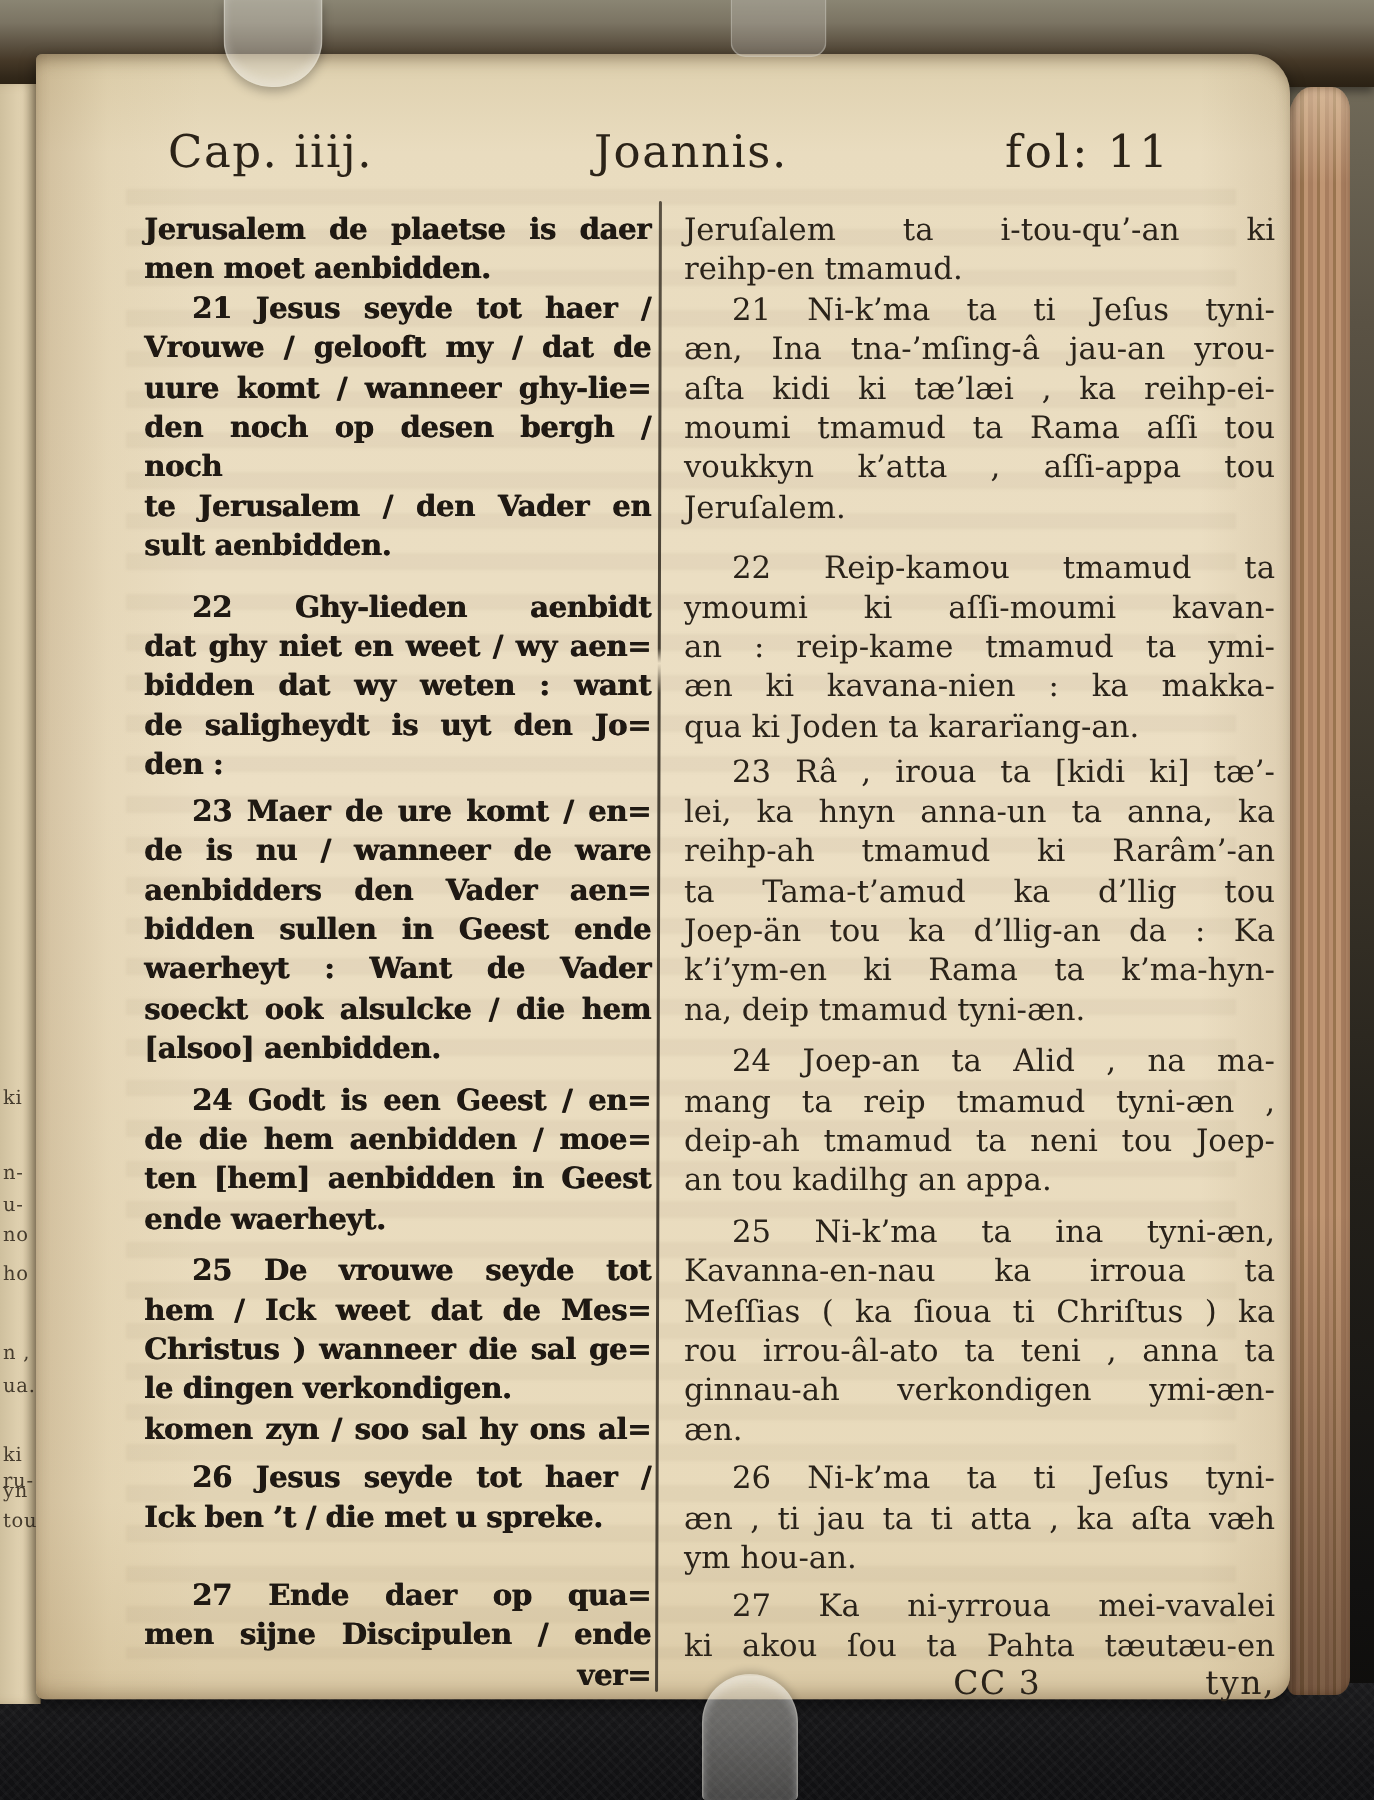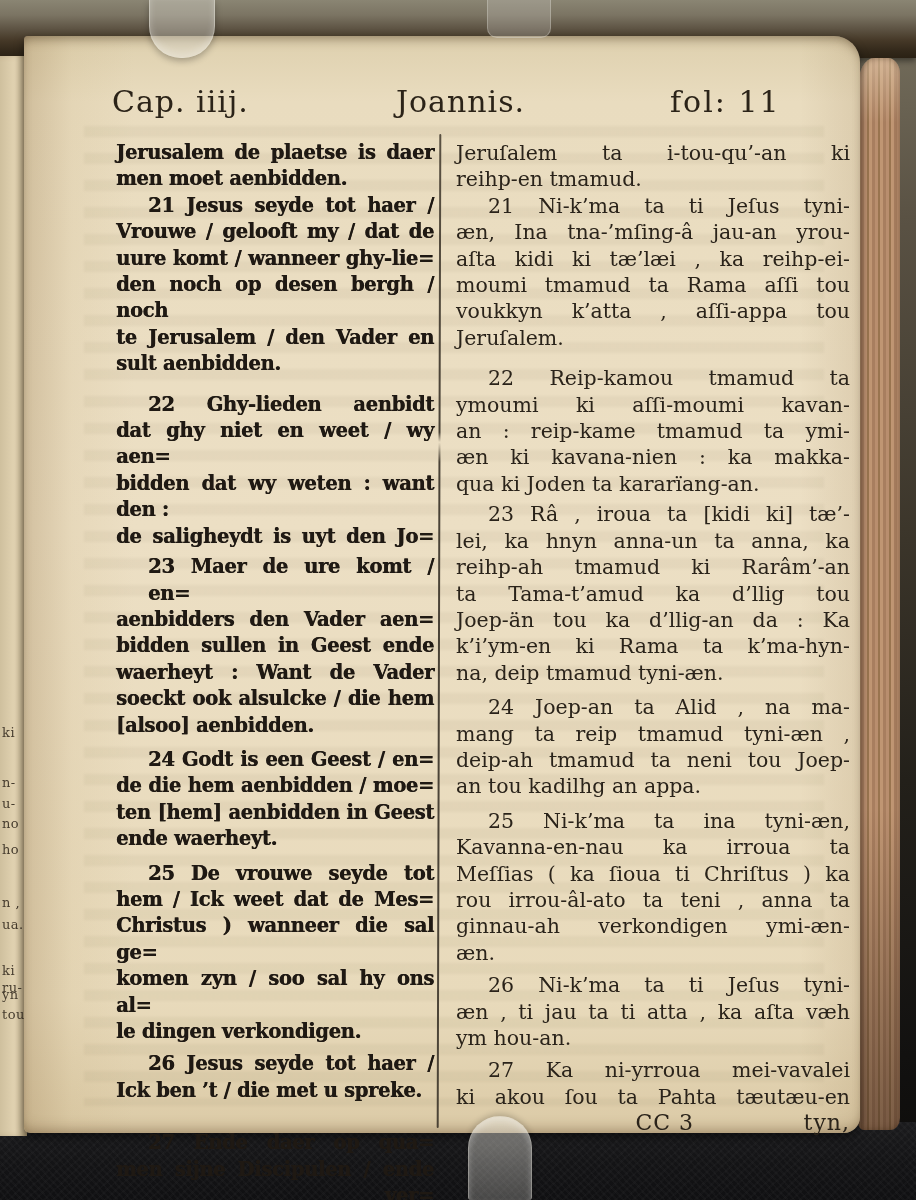--- a/index.html
+++ b/index.html
@@ -89,21 +89,20 @@
   .j { text-align:justify; text-align-last:justify; }
   .ind { padding-left:32px; }
   .r { text-align:right; }
   .split { display:flex; justify-content:space-between; }
   .split .sp { width:70px; }
 
   .col-left .line {
     font-family:"DejaVu Serif",serif; font-weight:700; font-size:19.5px;
     color:#1f1913; letter-spacing:-0.3px;
     text-shadow:0.4px 0 0 #1f1913;
-    margin-left:20px;
   }
   .col-right .line {
     font-family:"DejaVu Serif",serif; font-size:20.5px; color:#2a231a;
   }
   .col-right .split { font-size:22px; letter-spacing:1px; }
 
   
   .tab { position:absolute; }
   .tab-top-left {
     left:149px; top:0; width:66px; height:58px; border-radius:0 0 32px 32px;
@@ -160,37 +159,38 @@
         <div class="line">men moet aenbidden.</div>
         <div class="line j ind">21 Jesus seyde tot haer /</div>
         <div class="line j">Vrouwe / gelooft my / dat de</div>
         <div class="line j">uure komt / wanneer ghy-lie=</div>
         <div class="line j">den noch op desen bergh / noch</div>
         <div class="line j">te Jerusalem / den Vader en</div>
         <div class="line">sult aenbidden.</div>
         <div class="line j ind" style="margin-top: 14px;">22 Ghy-lieden aenbidt</div>
         <div class="line j">dat ghy niet en weet / wy aen=</div>
         <div class="line j">bidden dat wy weten : want</div>
+        <div class="line j">de saligheydt is uyt den Jo=</div>
         <div class="line">den :</div>
-        <div class="line j">de saligheydt is uyt den Jo=</div>
         <div class="line j ind" style="margin-top: 4px;">23 Maer de ure komt / en=</div>
+        <div class="line j">de is nu / wanneer de ware</div>
         <div class="line j">aenbidders den Vader aen=</div>
         <div class="line j">bidden sullen in Geest ende</div>
         <div class="line j">waerheyt : Want de Vader</div>
         <div class="line j">soeckt ook alsulcke / die hem</div>
         <div class="line">[alsoo] aenbidden.</div>
         <div class="line j ind" style="margin-top: 8px;">24 Godt is een Geest / en=</div>
         <div class="line j">de die hem aenbidden / moe=</div>
         <div class="line j">ten [hem] aenbidden in Geest</div>
         <div class="line">ende waerheyt.</div>
         <div class="line j ind" style="margin-top: 8px;">25 De vrouwe seyde tot</div>
         <div class="line j">hem / Ick weet dat de Mes=</div>
         <div class="line j">Christus ) wanneer die sal ge=</div>
+        <div class="line">le dingen verkondigen.</div>
         <div class="line j">komen zyn / soo sal hy ons al=</div>
-        <div class="line">le dingen verkondigen.</div>
         <div class="line j ind" style="margin-top: 6px;">26 Jesus seyde tot haer /</div>
         <div class="line">Ick ben ’t / die met u spreke.</div>
         <div class="line j ind" style="margin-top: 26px;">27 Ende daer op qua=</div>
         <div class="line j">men sijne Discipulen / ende</div>
         <div class="line r">ver=</div>
       </div>
     <div class="col col-right" id="col-right">
         <div class="line j">Jeruſalem ta i-tou-qu’-an ki</div>
         <div class="line">reihp-en tmamud.</div>
         <div class="line j ind">21 Ni-k’ma ta ti Jeſus tyni-</div>

